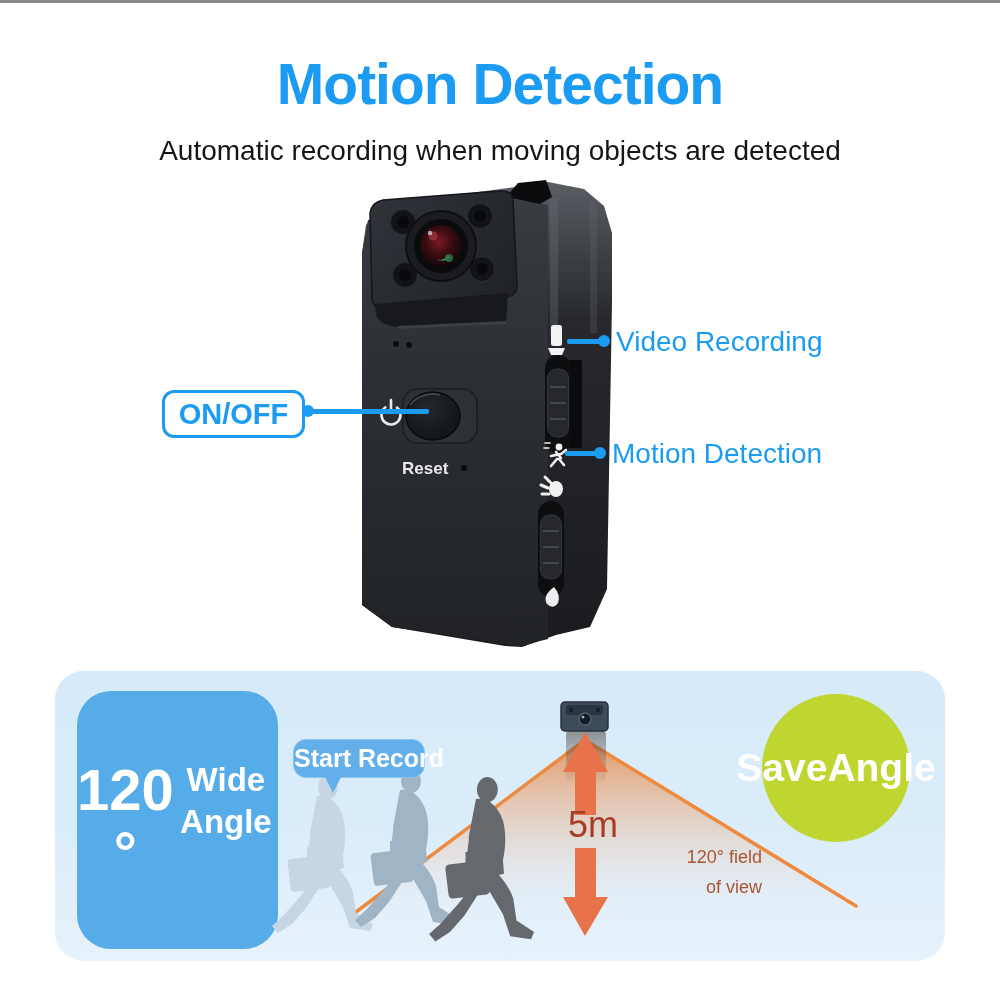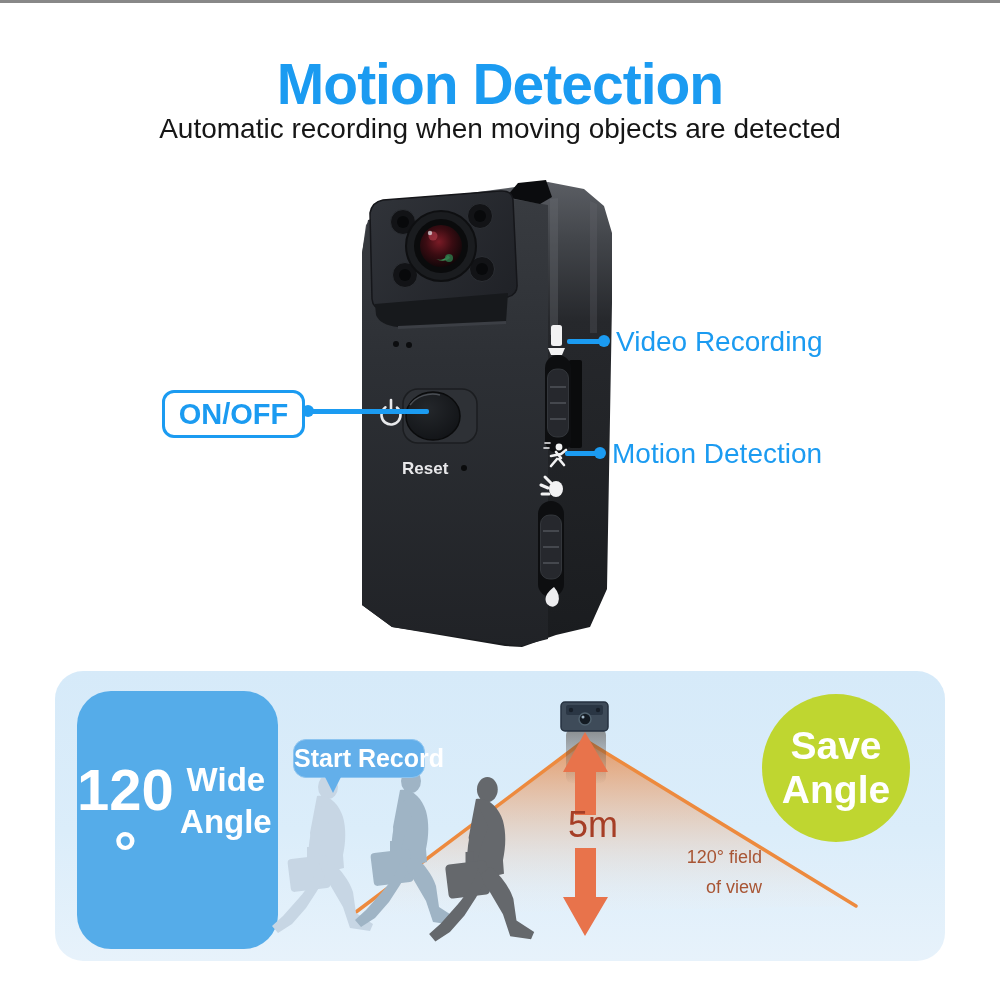--- a/index.html
+++ b/index.html
@@ -6,21 +6,21 @@
   #stage{
     position:relative;width:1000px;height:1000px;background:#ffffff;
     font-family:"Liberation Sans", sans-serif;overflow:hidden;margin:3px auto;
   }
   
   .title{
     position:absolute;left:0;top:48px;width:1000px;text-align:center;
     font-size:57px;font-weight:700;letter-spacing:-1px;color:#1B9BF1;
   }
   .subtitle{
-    position:absolute;left:0;top:110px;width:1000px;text-align:center;
+    position:absolute;left:0;top:132px;width:1000px;text-align:center;
     font-size:28px;font-weight:400;color:#161616;
   }
   
   .callout-text{
     position:absolute;font-size:28px;font-weight:400;color:#1B9BF1;white-space:nowrap;
   }
   .leader{
     position:absolute;height:4.5px;background:#1B9BF1;border-radius:2px;
   }
   .leader-dot{
@@ -60,21 +60,21 @@
   .fivem{
     position:absolute;left:501px;top:136px;width:74px;text-align:center;
     font-size:36px;font-weight:400;color:#A63E26;line-height:36px;
   }
   .fov-label{
     position:absolute;left:555px;top:171px;width:152px;text-align:right;
     font-size:18px;font-weight:400;color:#A85534;line-height:30px;
   }
   .save-circle{
     position:absolute;left:707px;top:23px;width:148px;height:148px;border-radius:50%;
-    background:#BFD630;color:#fff;display:flex;flex-direction:column;
+    background:#BFD630;color:#fff;display:flex;flex-direction:row;
     align-items:center;justify-content:center;font-size:39px;font-weight:700;line-height:44px;
   }
 </style>
 </head>
 <body>
 
 <div id="stage">
 
   <div class="title">Motion Detection</div>
   <div class="subtitle">Automatic recording when moving objects are detected</div>

